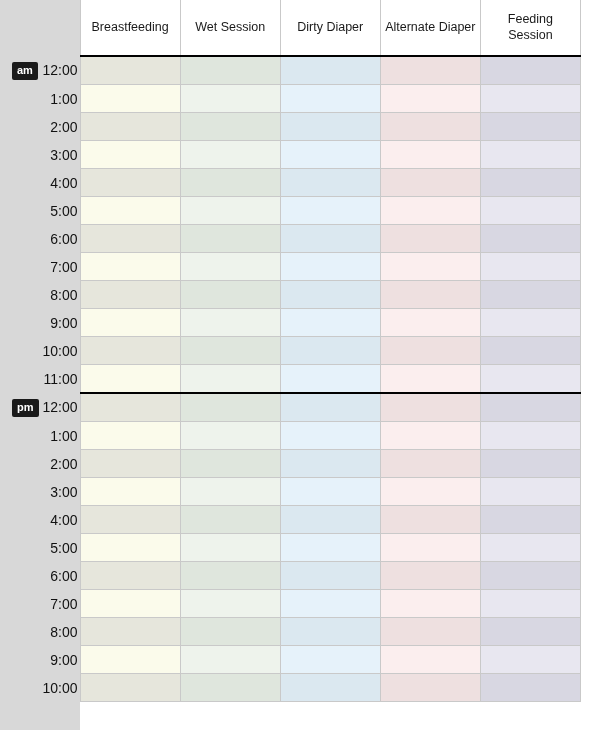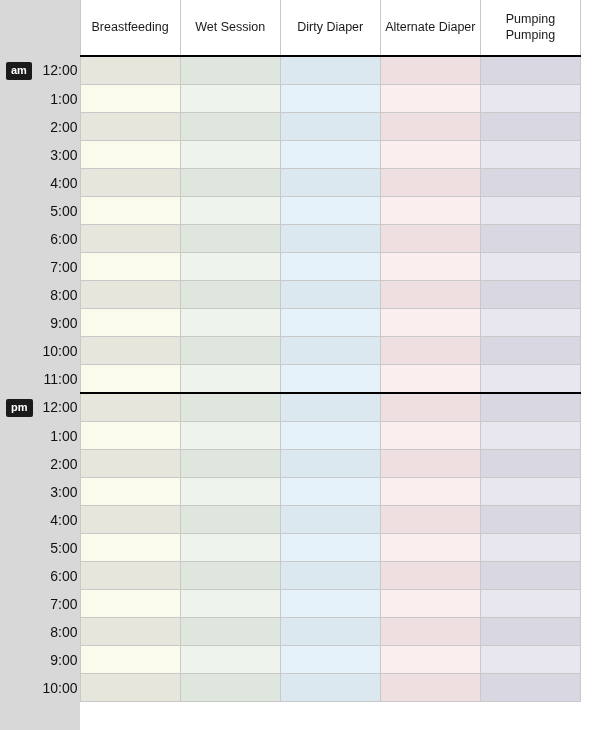--- a/index.html
+++ b/index.html
@@ -74,21 +74,21 @@
     vertical-align: middle;
   }
   .ampm-badge {
     display: inline-block;
     background: #1a1a1a;
     color: #ffffff;
     font-size: 11px;
     font-weight: bold;
     line-height: 15px;
     padding: 1px 5px 2px 5px;
-    margin-left: 6px;
+    margin-left: 12px;
     border-radius: 2px;
   }
   
   tr.heavy-top td.data {
     border-top: 2px solid #000000;
   }
   tr.heavy-top td.time,
   tr.heavy-top td.ampm {
     border-top: none;
   }
@@ -145,21 +145,21 @@
         <col class="c-data">
       </colgroup>
       <thead>
         <tr>
           <th class="corner-ampm"></th>
           <th class="corner-time"></th>
         <th class="data-header">Breastfeeding</th>
             <th class="data-header">Wet Session</th>
             <th class="data-header">Dirty Diaper</th>
             <th class="data-header">Alternate Diaper</th>
-            <th class="data-header">Pumping Pumping</th>
+            <th class="data-header">Feeding Session</th>
           </tr>
       </thead>
       <tbody>
           <tr class="heavy-top">
             <td class="ampm"><span class="ampm-badge">am</span></td>
             <td class="time">12:00</td>
             <td class="data" style="background: rgb(230, 230, 220);"></td>
             <td class="data" style="background: rgb(223, 230, 221);"></td>
             <td class="data" style="background: rgb(219, 232, 240);"></td>
             <td class="data" style="background: rgb(238, 224, 224);"></td>

